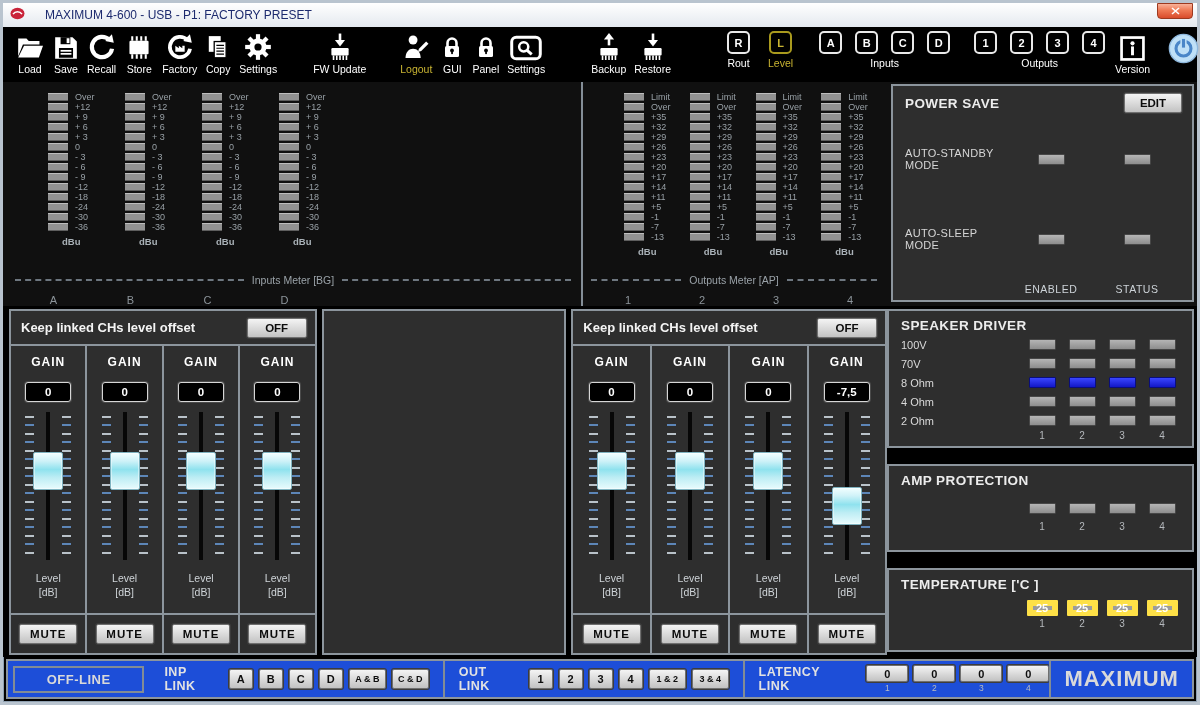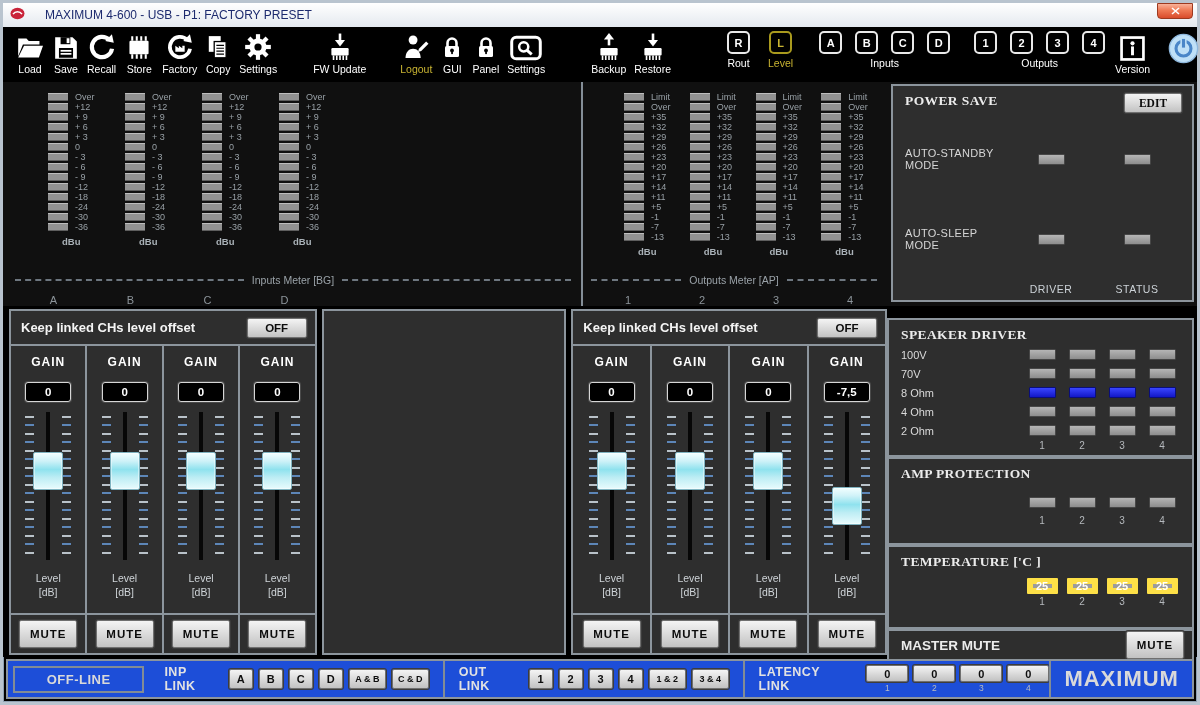--- a/index.html
+++ b/index.html
@@ -50,21 +50,21 @@
   .munit { font-size:9.5px; color:#aab2b8; font-weight:700; margin:4px 0 0 14px; }
   .mcaption { display:flex; align-items:center; gap:8px; margin:14px 10px 0 0;
               color:#9aa2a8; font-size:10.5px; white-space:nowrap; }
   .mcaption::before, .mcaption::after { content:""; flex:1; border-top:2px dashed #6e7780; height:0; }
   .mchannels { display:flex; margin-top:8px; }
   .mchannels span { width:77px; text-align:center; color:#8d959b; font-size:11px; }
   .mgroup.out .mchannels span { width:74px; }
 
   
   .panel { background:#2e2e2e; border:2px solid #8c959d; }
-  .p-head { display:flex; align-items:flex-start; padding:7px 10px 2px 12px;font-family:Liberation Serif, serif; }
+  .p-head { display:flex; align-items:center; padding:7px 10px 2px 12px; }
   .p-title { flex:1; font-weight:700; font-size:13.5px; color:#ececec; letter-spacing:.4px; }
   .btn { background:linear-gradient(#f4f4f4,#c2c2c2); border:1px solid #6f6f6f; border-radius:2px;
          font-weight:700; font-size:11.5px; color:#0c0c0c; display:flex; align-items:center;
          justify-content:center; cursor:pointer; box-shadow:0 0 0 1px #3c3c3c; font-family:inherit; }
   .edit-btn { width:58px; height:20px; }
 
   .rtop { width:310px; padding:2px 3px 4px 4px; }
   .ps-panel { height:100%; }
   .psgrid { display:grid; grid-template-columns:1fr 86px 86px; align-items:center; padding:0 12px; }
   .ps-row1 { margin-top:56px; } .ps-row2 { margin-top:32px; } .ps-foot { margin-top:32px; }
@@ -104,23 +104,23 @@
   .handle { position:absolute; left:50%; transform:translate(-50%,-50%); width:30px; height:38px;
             border:1px solid #7fb3c0; border-radius:2px;
             background:linear-gradient(to bottom,#f2ffff,#cff2f8 22%,#8fe2ee 46%,#bdedf4 68%,#e8fbfd);
             box-shadow:inset 0 0 0 1px rgba(255,255,255,.45); cursor:grab; }
   .handle.pos-zero { top:40%; }
   .handle.pos-low { top:63%; }
   .level-lbl { margin-top:10px; text-align:center; font-size:10.5px; color:#cfd4d8; line-height:1.3; }
   .gs-mutes { flex:0 0 40px; border-top:2px solid #8c959d; display:flex; }
   .mute-cell { flex:1; border-right:2px solid #8c959d; display:flex; align-items:center; justify-content:center; }
   .mute-cell:last-child { border-right:none; }
-  .mute-btn { width:58px; height:28px; letter-spacing:1px; }
-
-  .lower-right { width:310px; padding:12px 3px 2px 0; display:flex; flex-direction:column; gap:0; }
+  .mute-btn { width:58px; height:20px; letter-spacing:1px; }
+
+  .lower-right { width:310px; padding:3px 3px 2px 0; display:flex; flex-direction:column; gap:16px; }
   .sd-panel { flex:0 0 139px; } .ap-panel { flex:0 0 88px; } .tp-panel { flex:0 0 84px; }
   .mm-panel { flex:1; display:flex; align-items:center; padding:0 8px 0 12px; }
   .mm-title { flex:1; font-weight:700; font-size:13.5px; color:#ececec; }
   .chgrid { display:grid; grid-template-columns:1fr 40px 40px 40px 40px; align-items:center;
             padding:0 10px 0 12px; }
   .sd-row { height:19px; }
   .sd-lbl { font-size:11px; color:#dadada; }
   .chnum { font-size:10px; color:#b5b9bd; text-align:center; }
   .ap-leds { margin-top:13px; } .ap-nums { margin-top:7px; }
   .tp-vals { margin-top:6px; } .tp-nums { margin-top:2px; }
@@ -940,21 +940,21 @@
           <span class="ps-label">AUTO-SLEEP MODE</span>
           <span class="ledcell">
               <span class="led"></span>
             </span>
           <span class="ledcell">
               <span class="led"></span>
             </span>
         </div>
         <div class="psgrid ps-foot">
           <span></span>
-          <span class="ps-col">DRIVER</span>
+          <span class="ps-col">ENABLED</span>
           <span class="ps-col">STATUS</span>
         </div>
       </div>
     </div>
   </div>
 
   <div class="lower">
     <div class="lower-left">
 
       <div class="panel gain-section">

